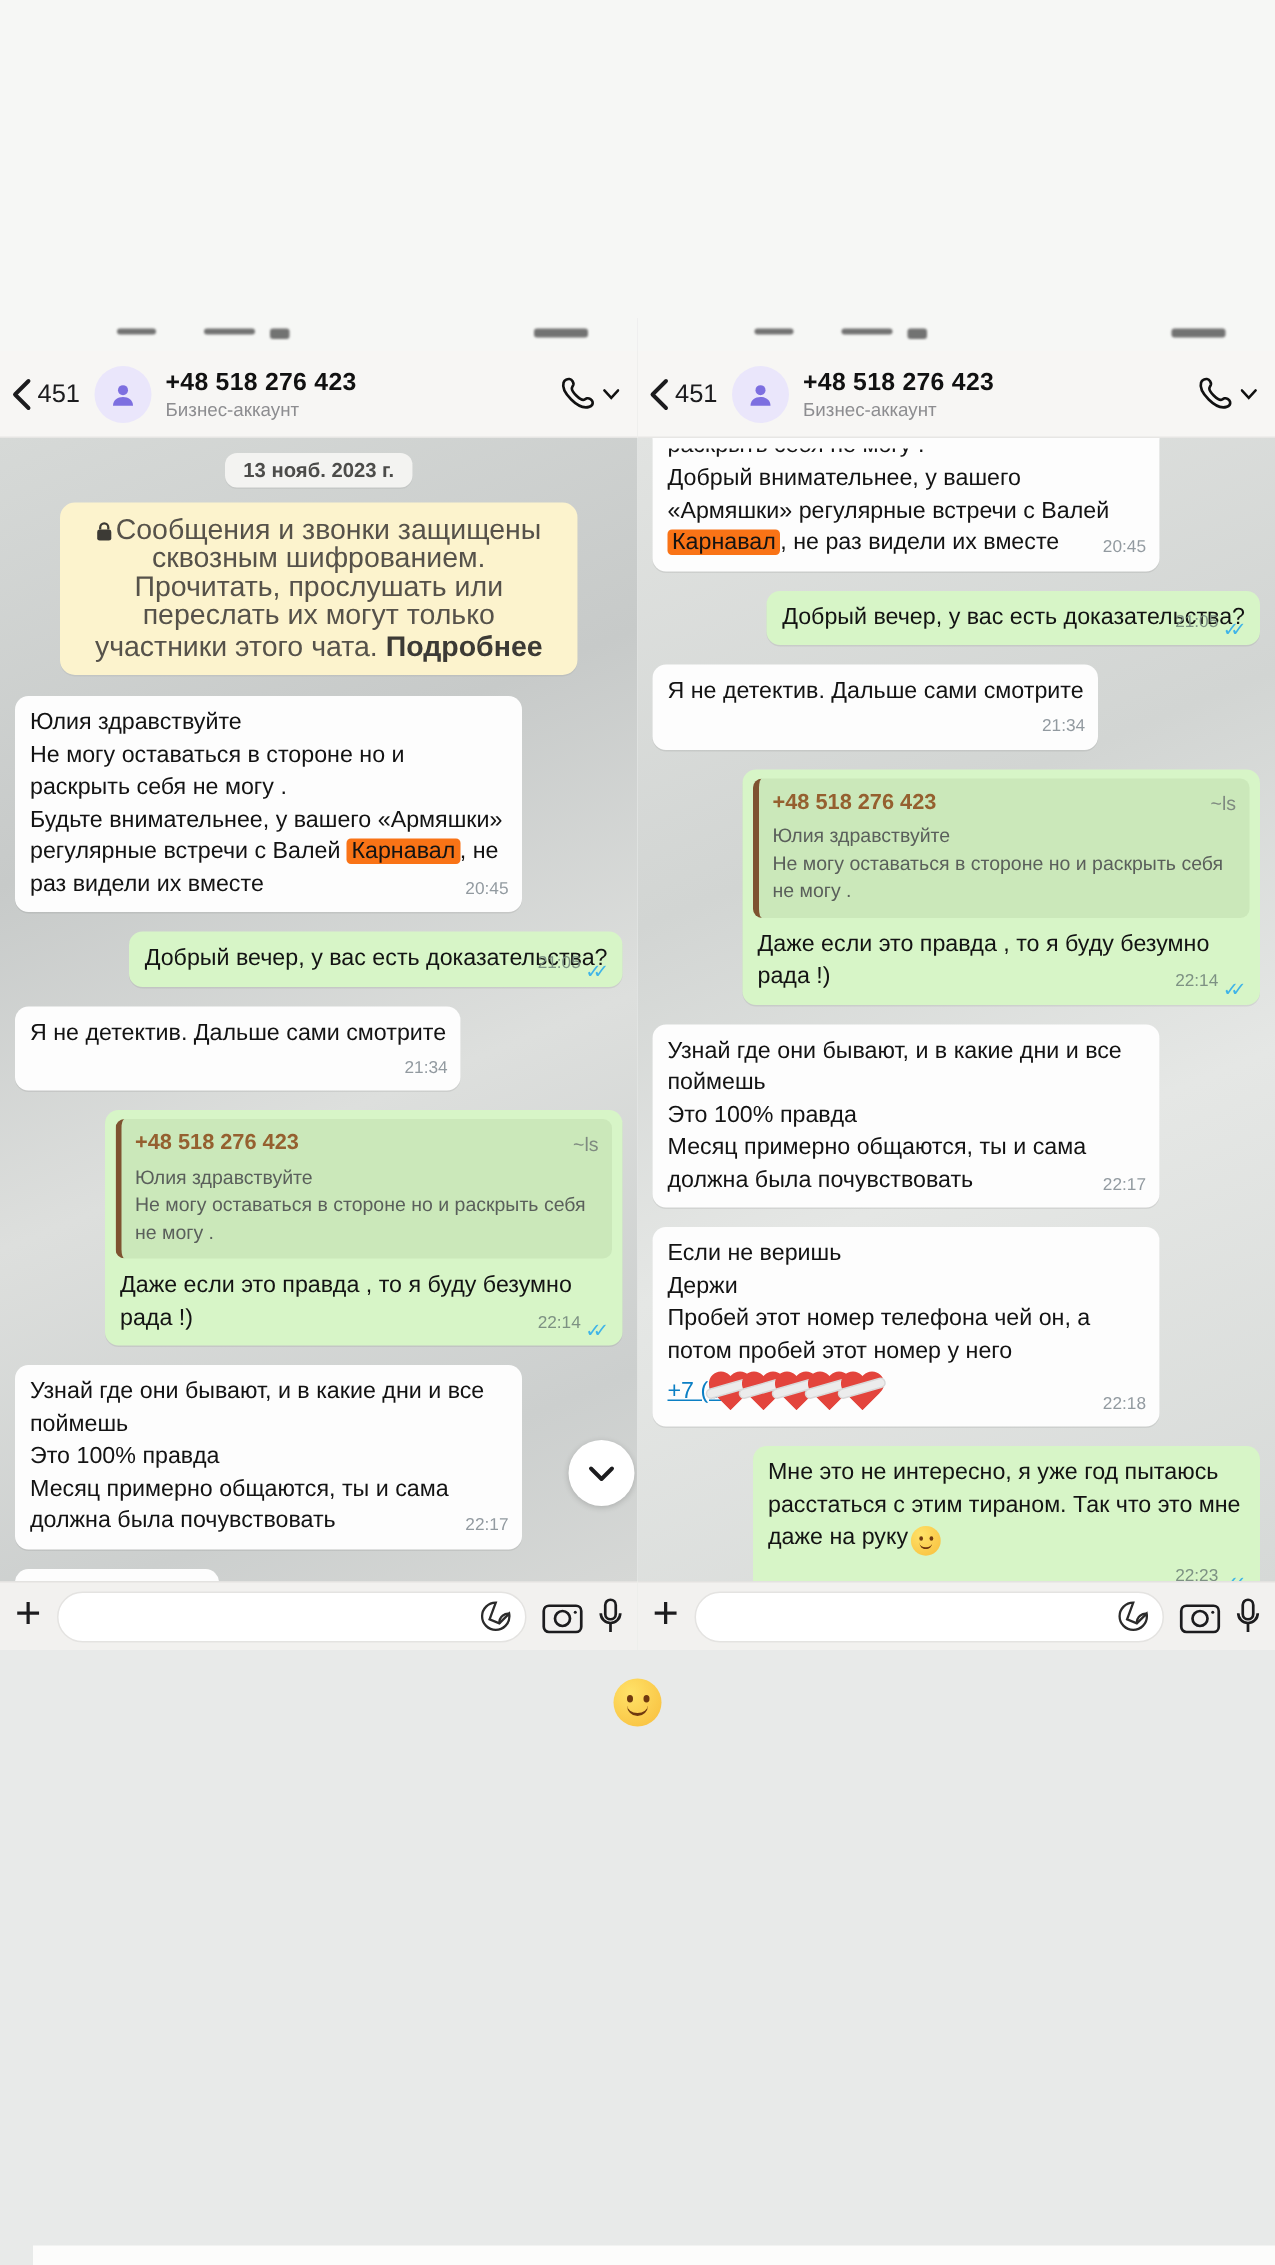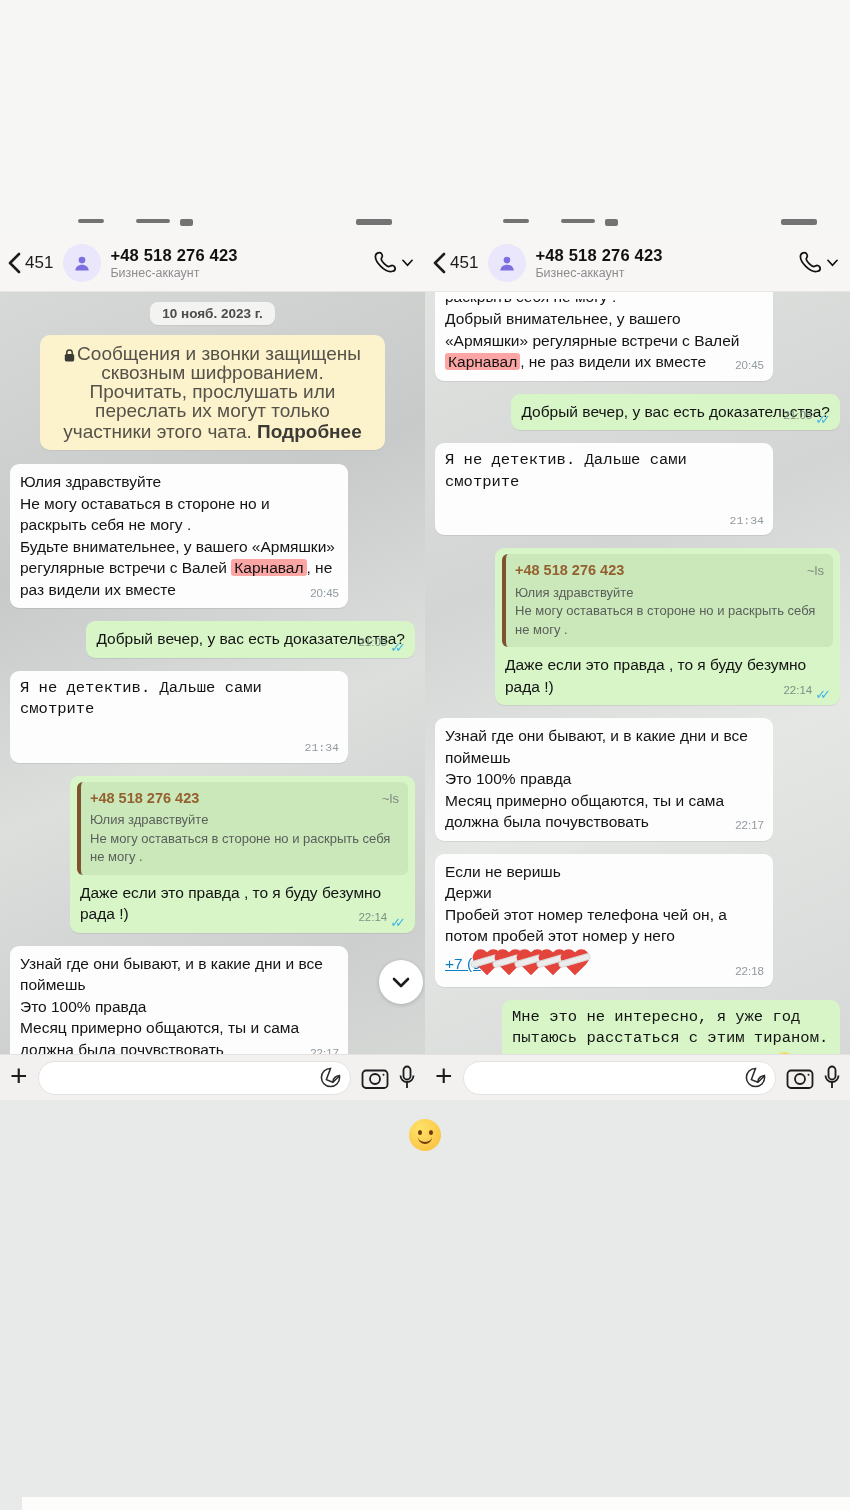--- a/index.html
+++ b/index.html
@@ -34,26 +34,26 @@
     background:linear-gradient(158deg,#e1e3e1 0%,#d2d5d3 35%,#e5e7e5 62%,#d6d9d7 100%); }
 
   .date-chip { margin:4px auto 10px; width:max-content; background:#f3f3f1; color:#4c4c4a; font-weight:bold; font-size:13.5px; padding:4px 12px; border-radius:8px; box-shadow:0 1px 0 rgba(0,0,0,.05); }
   .enc-note { margin:0 auto 14px; max-width:345px; background:#fcf3cd; border-radius:10px; padding:9px 14px; text-align:center; font-size:19px; line-height:19px; color:#56524a; box-shadow:0 1px 0 rgba(0,0,0,.05); }
   .enc-link { font-weight:bold; color:#3c3a35; display:inline-block; margin-top:2px; }
   .lock-ic { display:inline-block; vertical-align:-2px; margin-right:2px; }
 
   .bubble { position:relative; border-radius:9px; padding:7px 10px 8px; font-size:15.5px; line-height:21.5px; color:#131313; box-shadow:0 1px 0 rgba(0,0,0,.07); margin-bottom:13px; max-width:338px; width:max-content; }
   .bubble.in { background:#fdfdfd; margin-right:auto; }
   .bubble.out { background:#d7f5c7; margin-left:auto; }
-  .bubble.pb { padding-bottom:42px;font-family:Liberation Mono, monospace; }
+  .bubble.pb { padding-bottom:28px; }
   .ml { white-space:pre-line; }
   .meta { position:absolute; right:9px; bottom:4px; font-size:11.5px; color:#929aa0; display:flex; align-items:flex-end; gap:3px; }
   .bubble.out .meta { color:#7d9183; }
   .checks { color:#3fb4e8; font-size:13px; letter-spacing:-6px; padding-right:6px; line-height:1; }
-  .hl { background:#fca5a5; border-radius:3px; padding:0 3px; }
+  .hl { background:#f97316; border-radius:3px; padding:0 3px; }
 
   .quote { background:#cbe8ba; border-left:4px solid #7e5330; border-radius:6px; padding:6px 9px 8px; margin:-1px -3px 7px; }
   .q-top { display:flex; justify-content:space-between; gap:14px; }
   .q-title { color:#95602f; font-weight:bold; font-size:14.5px; }
   .q-meta { color:#7f8a80; font-size:13px; }
   .q-body { font-size:13px; line-height:18.5px; color:#5a5f5b; margin-top:2px; }
 
   .cut-bottom { max-height:42px; overflow:hidden; margin-bottom:0; border-radius:9px 9px 0 0; }
   .sliver { display:block; height:9px; overflow:hidden; }
   .sliver span { display:block; margin-top:-13px; }
@@ -134,21 +134,21 @@
           <svg width="25" height="25" viewBox="0 0 24 24">
               <path d="M6.5 2.6c1.6.3 2.6 2.2 2.4 3.5-.2 1-1 1.6-1 2.5 0 1 1.2 2.9 2.8 4.5s3.5 2.8 4.5 2.8c.9 0 1.5-.8 2.5-1 1.3-.2 3.2.8 3.5 2.4.2 1.2-.6 2.6-2.3 3.1-3.5 1-8-1.3-11.4-4.7S1.6 8.1 2.6 4.9c.5-1.7 2.7-2.6 3.9-2.3z" fill="none" stroke="#111" stroke-width="1.7"></path>
             </svg>
           <svg width="11" height="8" viewBox="0 0 12 8">
               <polyline points="1,1 6,6.5 11,1" fill="none" stroke="#111" stroke-width="1.8" stroke-linecap="round"></polyline>
             </svg>
         </div>
       </div>
 
       <div class="chat-body">
-        <div class="date-chip">10 нояб. 2023 г.</div>
+        <div class="date-chip">13 нояб. 2023 г.</div>
 
         <div class="enc-note">
           <span class="lock-ic"><svg width="11" height="13" viewBox="0 0 11 13">
                 <rect x="0.8" y="5" width="9.4" height="7.4" rx="1.6" fill="#3c3a35"></rect>
                 <path d="M2.8 5V3.6a2.7 2.7 0 015.4 0V5" fill="none" stroke="#3c3a35" stroke-width="1.5"></path>
               </svg></span><span>Сообщения и звонки защищены сквозным шифрованием. Прочитать, прослушать или переслать их могут только участники этого чата.</span>
           <div class="enc-link">Подробнее</div>
         </div>
 
         <div class="bubble in">

